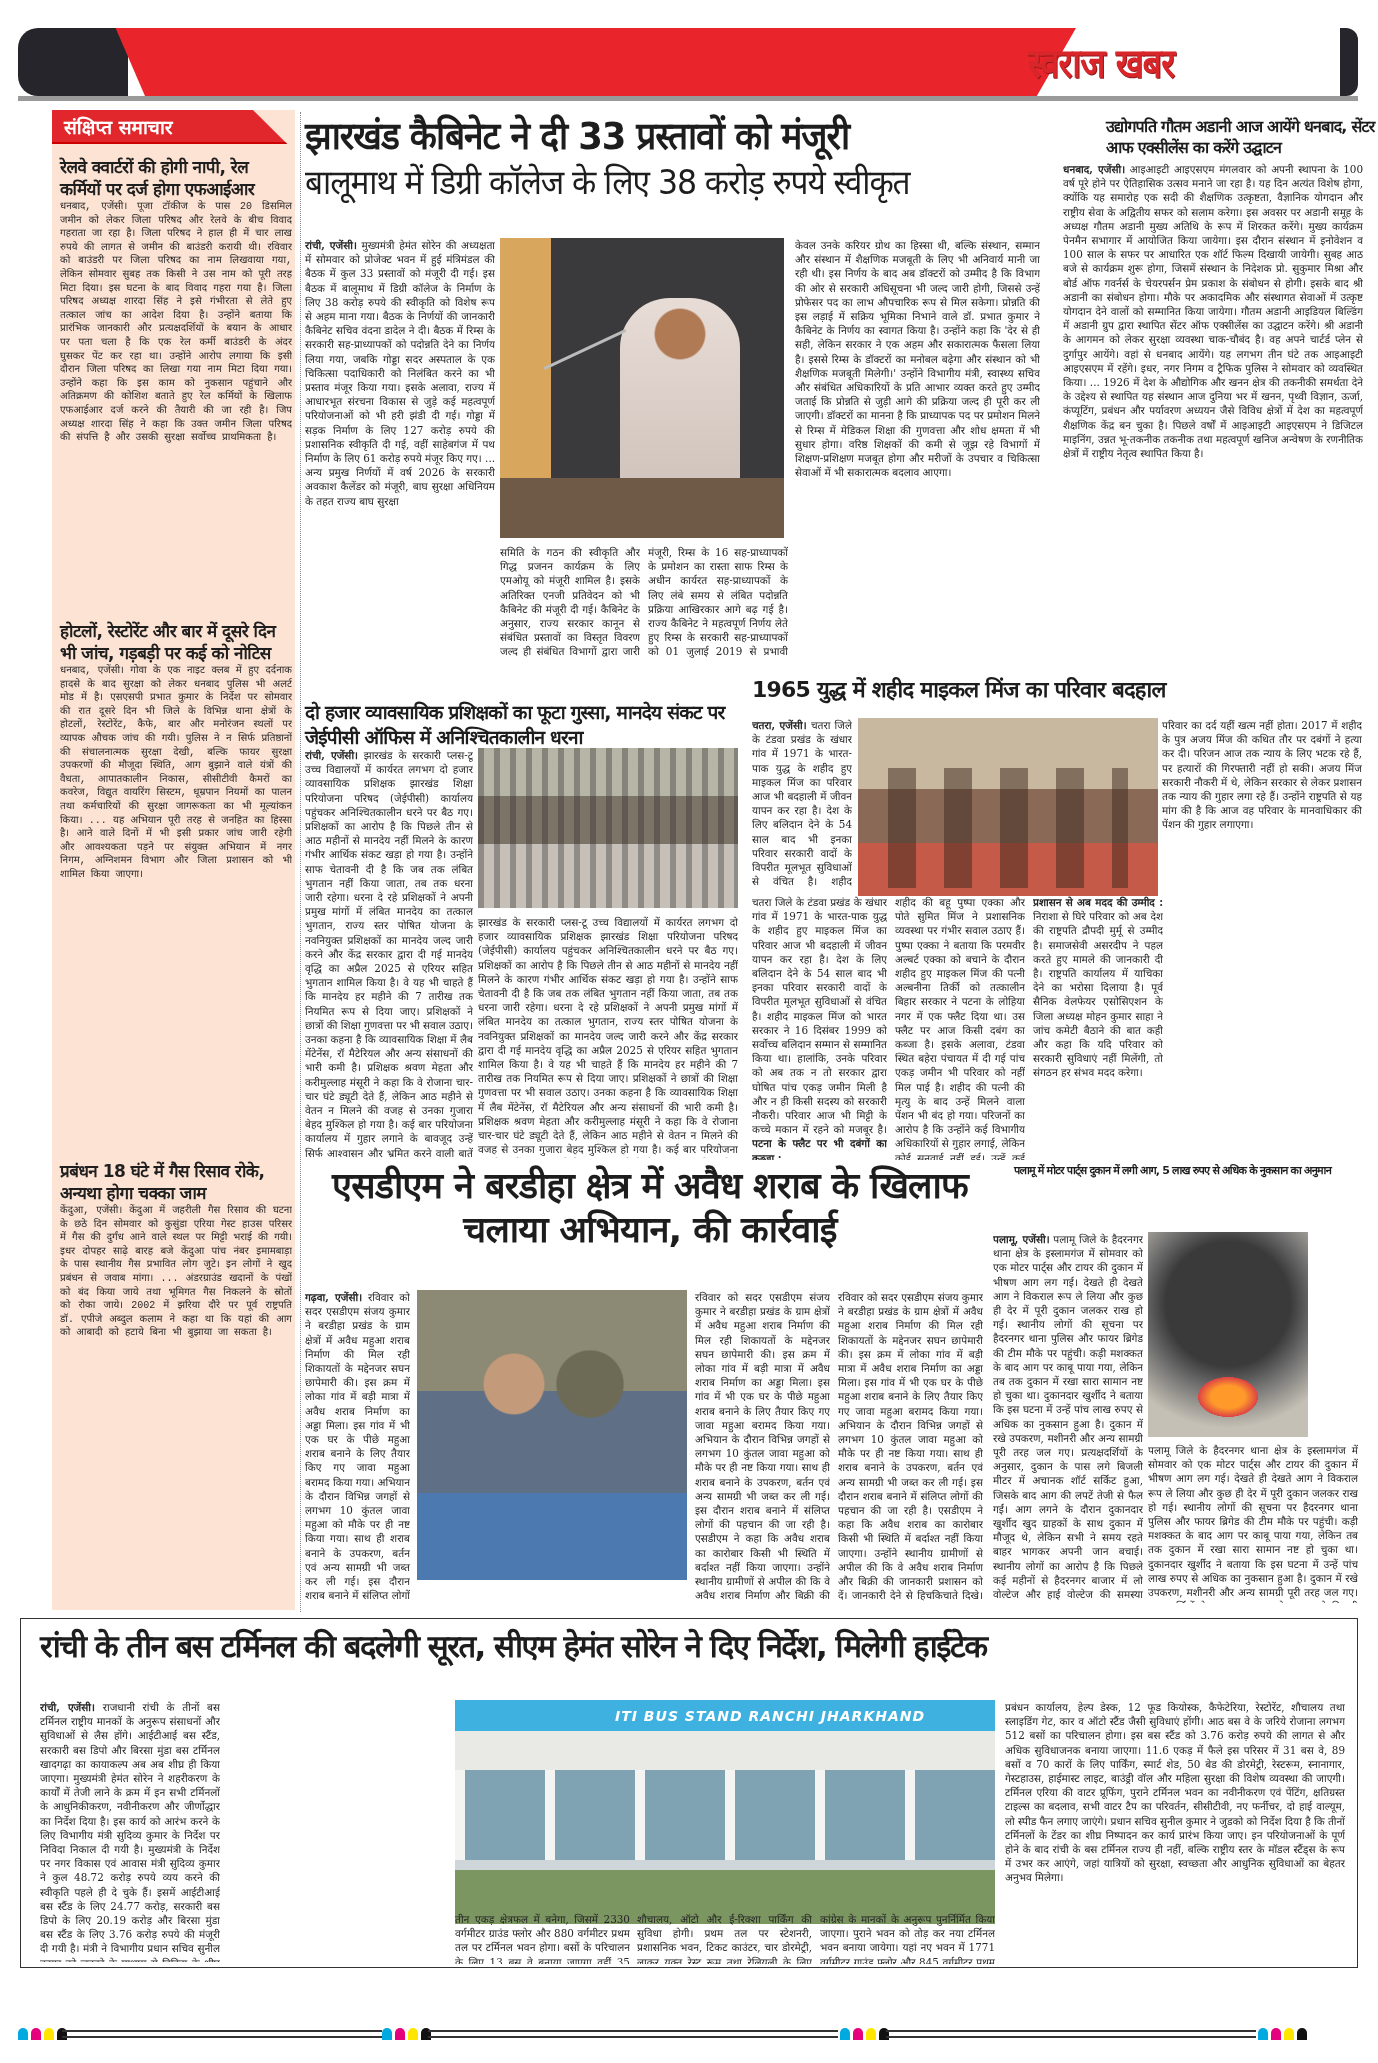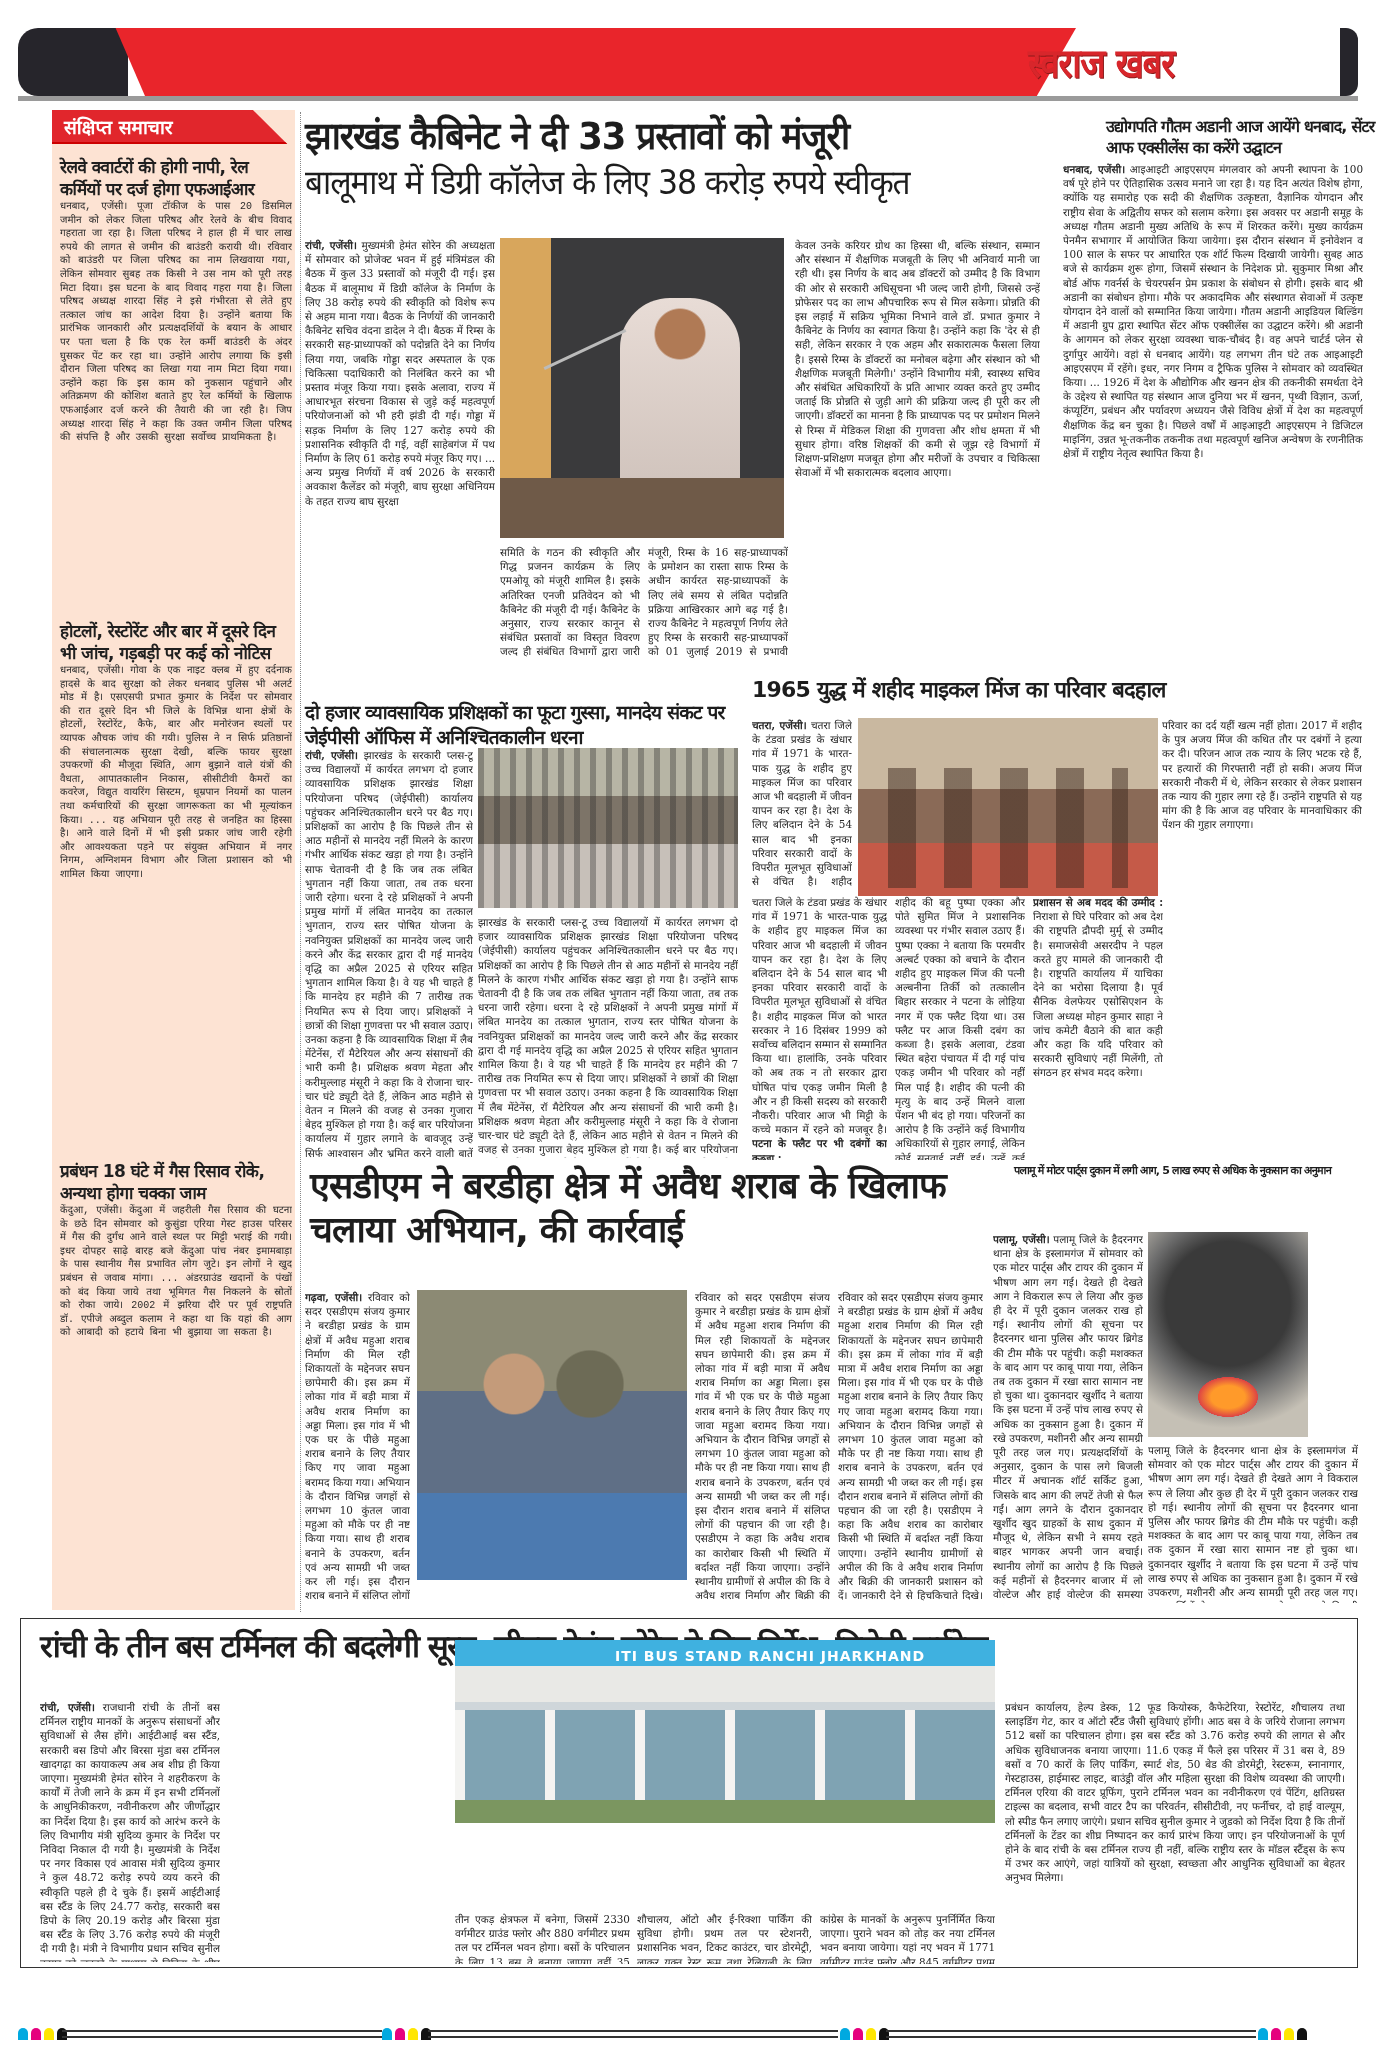--- a/index.html
+++ b/index.html
@@ -39,21 +39,21 @@
   .ph-cabinet .mic { position: absolute; left: 40px; top: 110px; width: 90px; height: 3px; background: #bbb; transform: rotate(-25deg); }
 
   .ph-protest { left: 478px; top: 748px; width: 260px; height: 160px; background: linear-gradient(#b7b5a5 0 30%, #7d7468 30% 60%, #c7c0b9 60%); }
   .ph-protest::after { content: ""; position: absolute; inset: 0; background: repeating-linear-gradient(90deg, rgba(40,40,40,.35) 0 6px, transparent 6px 16px); }
   .ph-mink { left: 858px; top: 718px; width: 300px; height: 178px; background: linear-gradient(#c9b8a0 0 40%, #8a6a57 40% 70%, #c55a48 70%); }
   .ph-mink::after { content: ""; position: absolute; left: 30px; top: 50px; width: 240px; height: 120px; background: repeating-linear-gradient(90deg, rgba(60,40,30,.5) 0 28px, transparent 28px 56px); }
   .ph-liquor { left: 417px; top: 1290px; width: 270px; height: 290px; background: linear-gradient(#8c8a74 0 35%, #5f6f86 35% 70%, #4c7ab0 70%); }
   .ph-liquor::after { content: ""; position: absolute; left: 40px; top: 30px; width: 190px; height: 160px; background: radial-gradient(circle at 30% 40%, #c49b7a 0 18%, transparent 19%), radial-gradient(circle at 70% 40%, #6d6b56 0 20%, transparent 21%); }
   .ph-fire { left: 1148px; top: 1232px; width: 160px; height: 205px; background: radial-gradient(circle at 50% 35%, #3a3a3a 0 40%, #6d6d6d 55%, #c5c0b5 80%); }
   .ph-fire::after { content: ""; position: absolute; left: 50px; bottom: 20px; width: 60px; height: 40px; background: radial-gradient(#ff9a2a 0 40%, #d44 70%, transparent 71%); }
-  .ph-bus-wide { left: 137px; top: 1640px; width: 845px; height: 183px; background: linear-gradient(#3fb1e0 0 14%, #e9e9e6 14% 34%, #cfd6da 34% 76%, #7b9660 76%); }
+  .ph-bus-wide { left: 137px; top: 1700px; width: 845px; height: 224px; background: linear-gradient(#3fb1e0 0 14%, #e9e9e6 14% 34%, #cfd6da 34% 76%, #7b9660 76%); font-style: italic; }
   .ph-bus-wide .cols { position: absolute; left: 0; top: 70px; width: 100%; height: 90px; background: repeating-linear-gradient(90deg, #f4f4f2 0 10px, #7fa3b3 10px 90px); }
   .ph-bus-wide .sign { position: absolute; left: 160px; top: 8px; color: #fff; font-family: "DejaVu Sans", sans-serif; font-weight: bold; font-size: 14px; letter-spacing: 1px; }
 
   .story-hl { position: absolute; font-family: "DejaVu Sans", sans-serif; font-weight: bold; color: #1d1d1d; letter-spacing: -0.8px; white-space: nowrap; }
 
   .bus-box { position: absolute; left: 20px; top: 1618px; width: 1338px; height: 350px; border: 1.5px solid #333; }
   .reg { position: absolute; top: 2028px; height: 12px; display: flex; gap: 3px; }
   .reg i { display: block; width: 10px; height: 12px; border-radius: 5px 5px 0 0; }
   .regline { position: absolute; top: 2030px; height: 8px; border-top: 2px solid #333; border-bottom: 2px solid #333; }
 </style>
@@ -131,21 +131,21 @@
 </div>
 <div class="col-text" style="left:895px;top:895px;width:130px;height:265px;">
   <span>शहीद की बहू पुष्पा एक्का और पोते सुमित मिंज ने प्रशासनिक व्यवस्था पर गंभीर सवाल उठाए हैं। पुष्पा एक्का ने बताया कि परमवीर अल्बर्ट एक्का को बचाने के दौरान शहीद हुए माइकल मिंज की पत्नी अल्बनीना तिर्की को तत्कालीन बिहार सरकार ने पटना के लोहिया नगर में एक फ्लैट दिया था। उस फ्लैट पर आज किसी दबंग का कब्जा है। इसके अलावा, टंडवा स्थित बहेरा पंचायत में दी गई पांच एकड़ जमीन भी परिवार को नहीं मिल पाई है। शहीद की पत्नी की मृत्यु के बाद उन्हें मिलने वाला पेंशन भी बंद हो गया। परिजनों का आरोप है कि उन्होंने कई विभागीय अधिकारियों से गुहार लगाई, लेकिन कोई सुनवाई नहीं हुई। उन्हें कई सरकारी कार्यालयों में प्रवेश भी नहीं करने दिया गया।</span>
   
 </div>
 <div class="col-text" style="left:1033px;top:895px;width:130px;height:265px;">
   <b>प्रशासन से अब मदद की उम्मीद :</b>
   <span>निराशा से घिरे परिवार को अब देश की राष्ट्रपति द्रौपदी मुर्मू से उम्मीद है। समाजसेवी असरदीप ने पहल करते हुए मामले की जानकारी दी है। राष्ट्रपति कार्यालय में याचिका देने का भरोसा दिलाया है। पूर्व सैनिक वेलफेयर एसोसिएशन के जिला अध्यक्ष मोहन कुमार साहा ने जांच कमेटी बैठाने की बात कही और कहा कि यदि परिवार को सरकारी सुविधाएं नहीं मिलेंगी, तो संगठन हर संभव मदद करेगा।</span>
 </div>
 
-<div class="story-hl" style="left:310px;top:1164px;width:680px;font-size:36px;line-height:44px;white-space:normal;">एसडीएम ने बरडीहा क्षेत्र में अवैध शराब के खिलाफ चलाया अभियान, की कार्रवाई</div>
+<div class="story-hl" style="left:310px;top:1164px;width:680px;text-align:center;font-size:36px;line-height:44px;white-space:normal;">एसडीएम ने बरडीहा क्षेत्र में अवैध शराब के खिलाफ चलाया अभियान, की कार्रवाई</div>
 <div class="col-text" style="left:305px;top:1290px;width:105px;height:312px;">
   <b>गढ़वा, एजेंसी।</b>
   <span>रविवार को सदर एसडीएम संजय कुमार ने बरडीहा प्रखंड के ग्राम क्षेत्रों में अवैध महुआ शराब निर्माण की मिल रही शिकायतों के मद्देनजर सघन छापेमारी की। इस क्रम में लोका गांव में बड़ी मात्रा में अवैध शराब निर्माण का अड्डा मिला। इस गांव में भी एक घर के पीछे महुआ शराब बनाने के लिए तैयार किए गए जावा महुआ बरामद किया गया। अभियान के दौरान विभिन्न जगहों से लगभग 10 कुंतल जावा महुआ को मौके पर ही नष्ट किया गया। साथ ही शराब बनाने के उपकरण, बर्तन एवं अन्य सामग्री भी जब्त कर ली गई। इस दौरान शराब बनाने में संलिप्त लोगों की पहचान की जा रही है। एसडीएम ने कहा कि अवैध शराब का कारोबार किसी भी स्थिति में बर्दाश्त नहीं किया जाएगा। उन्होंने स्थानीय ग्रामीणों से अपील की कि वे अवैध शराब निर्माण और बिक्री की जानकारी प्रशासन को दें। जानकारी देने से हिचकिचाते दिखे। जिसके बाद एसडीएम ने संबंधित पदाधिकारियों को निर्देशित किया कि इन लोगों की पहचान सुनिश्चित कर ठोस कार्रवाई की जाए। इस दौरान डिप्टी कलेक्टर, अंचल अधिकारी, थाना प्रभारी सहित पुलिस बल मौजूद रहे।</span>
 </div>
 <div class="photo ph-liquor"></div>
 <div class="col-text" style="left:695px;top:1290px;width:135px;height:312px;">रविवार को सदर एसडीएम संजय कुमार ने बरडीहा प्रखंड के ग्राम क्षेत्रों में अवैध महुआ शराब निर्माण की मिल रही शिकायतों के मद्देनजर सघन छापेमारी की। इस क्रम में लोका गांव में बड़ी मात्रा में अवैध शराब निर्माण का अड्डा मिला। इस गांव में भी एक घर के पीछे महुआ शराब बनाने के लिए तैयार किए गए जावा महुआ बरामद किया गया। अभियान के दौरान विभिन्न जगहों से लगभग 10 कुंतल जावा महुआ को मौके पर ही नष्ट किया गया। साथ ही शराब बनाने के उपकरण, बर्तन एवं अन्य सामग्री भी जब्त कर ली गई। इस दौरान शराब बनाने में संलिप्त लोगों की पहचान की जा रही है। एसडीएम ने कहा कि अवैध शराब का कारोबार किसी भी स्थिति में बर्दाश्त नहीं किया जाएगा। उन्होंने स्थानीय ग्रामीणों से अपील की कि वे अवैध शराब निर्माण और बिक्री की जानकारी प्रशासन को दें। जानकारी देने से हिचकिचाते दिखे। जिसके बाद एसडीएम ने संबंधित पदाधिकारियों को निर्देशित किया कि इन लोगों की पहचान सुनिश्चित कर ठोस कार्रवाई की जाए। इस दौरान डिप्टी कलेक्टर, अंचल अधिकारी, थाना प्रभारी सहित पुलिस बल मौजूद रहे।</div>
 <div class="col-text" style="left:838px;top:1290px;width:145px;height:312px;">रविवार को सदर एसडीएम संजय कुमार ने बरडीहा प्रखंड के ग्राम क्षेत्रों में अवैध महुआ शराब निर्माण की मिल रही शिकायतों के मद्देनजर सघन छापेमारी की। इस क्रम में लोका गांव में बड़ी मात्रा में अवैध शराब निर्माण का अड्डा मिला। इस गांव में भी एक घर के पीछे महुआ शराब बनाने के लिए तैयार किए गए जावा महुआ बरामद किया गया। अभियान के दौरान विभिन्न जगहों से लगभग 10 कुंतल जावा महुआ को मौके पर ही नष्ट किया गया। साथ ही शराब बनाने के उपकरण, बर्तन एवं अन्य सामग्री भी जब्त कर ली गई। इस दौरान शराब बनाने में संलिप्त लोगों की पहचान की जा रही है। एसडीएम ने कहा कि अवैध शराब का कारोबार किसी भी स्थिति में बर्दाश्त नहीं किया जाएगा। उन्होंने स्थानीय ग्रामीणों से अपील की कि वे अवैध शराब निर्माण और बिक्री की जानकारी प्रशासन को दें। जानकारी देने से हिचकिचाते दिखे। जिसके बाद एसडीएम ने संबंधित पदाधिकारियों को निर्देशित किया कि इन लोगों की पहचान सुनिश्चित कर ठोस कार्रवाई की जाए। इस दौरान डिप्टी कलेक्टर, अंचल अधिकारी, थाना प्रभारी सहित पुलिस बल मौजूद रहे।</div>
 
 <div class="story-hl" style="left:1014px;top:1160px;width:370px;font-size:11px;line-height:21px;white-space:normal;">पलामू में मोटर पार्ट्स दुकान में लगी आग, 5 लाख रुपए से अधिक के नुकसान का अनुमान</div>
 <div class="col-text" style="left:993px;top:1232px;width:150px;height:370px;">

